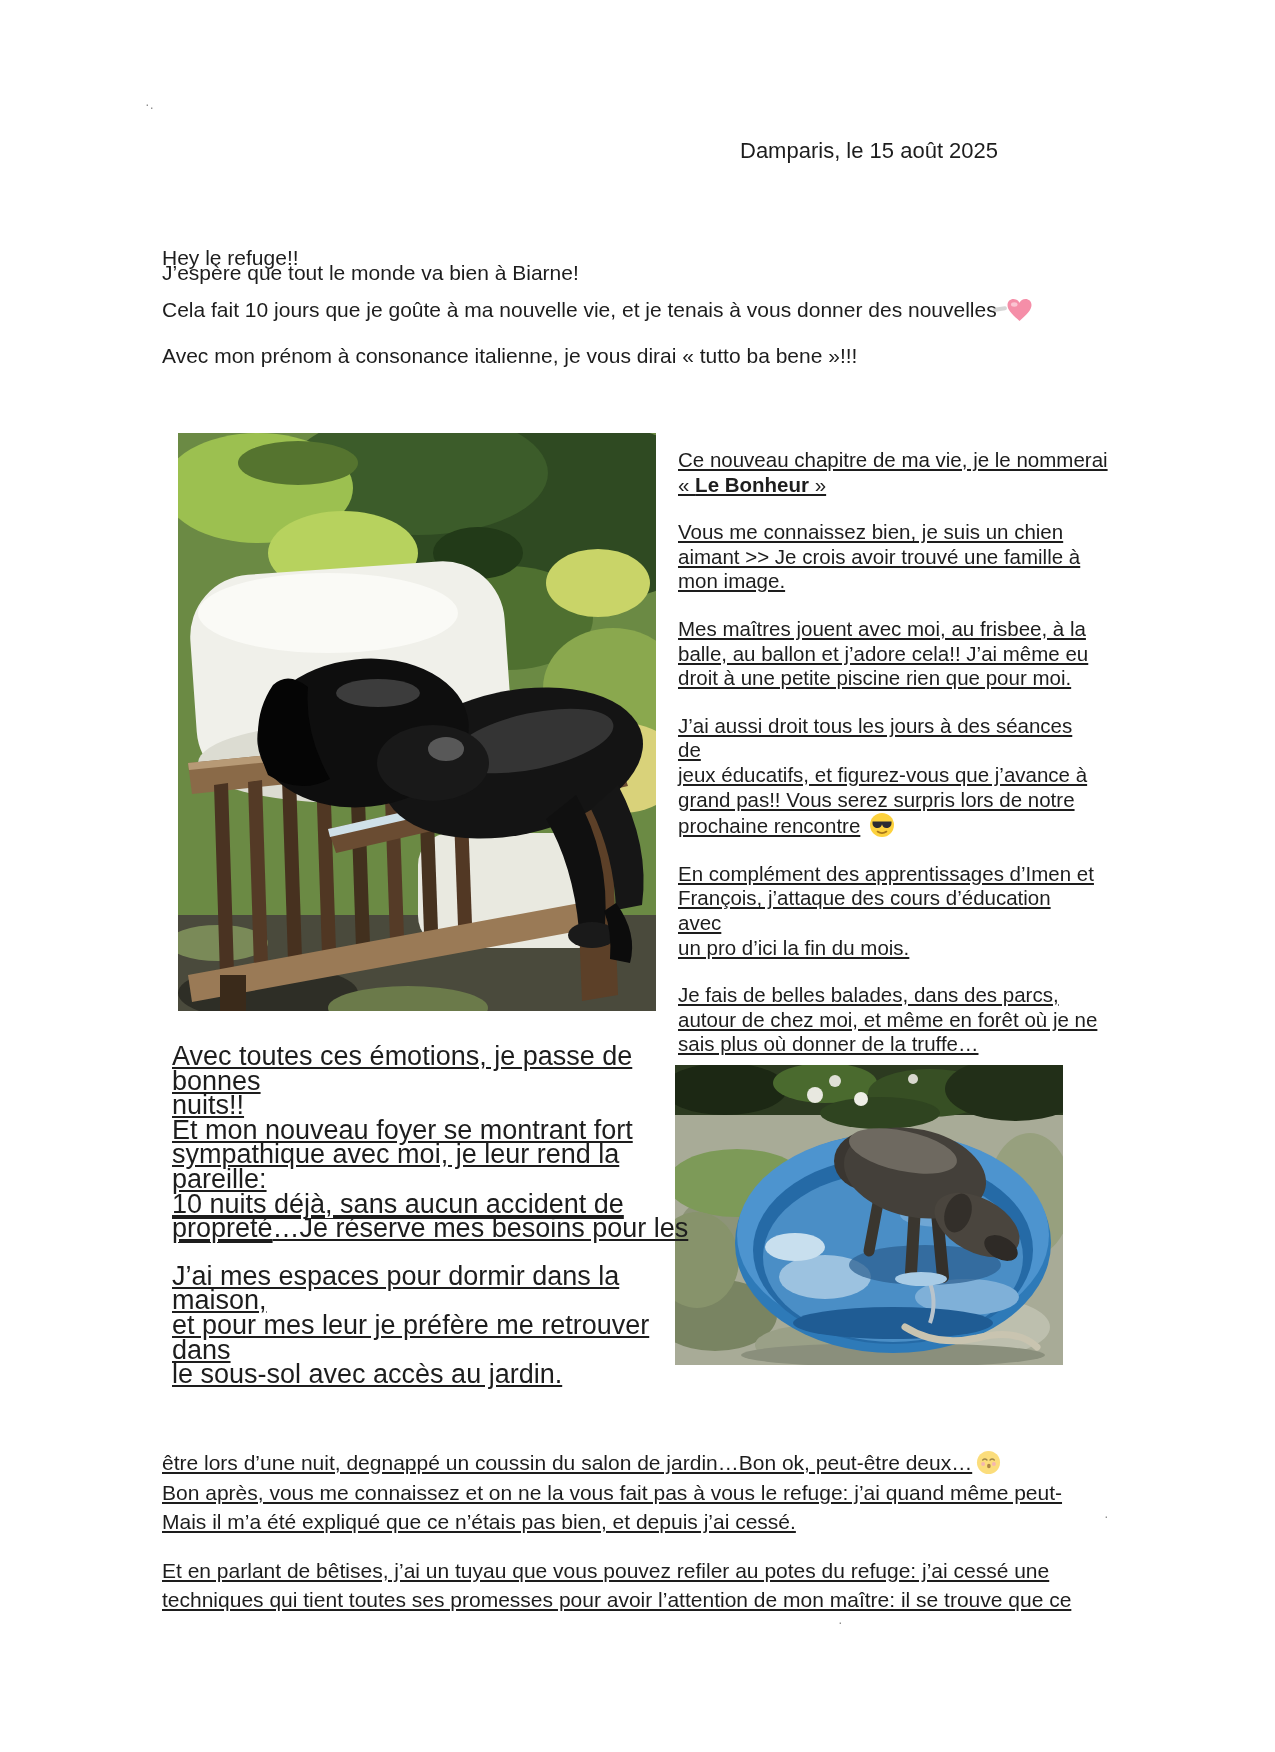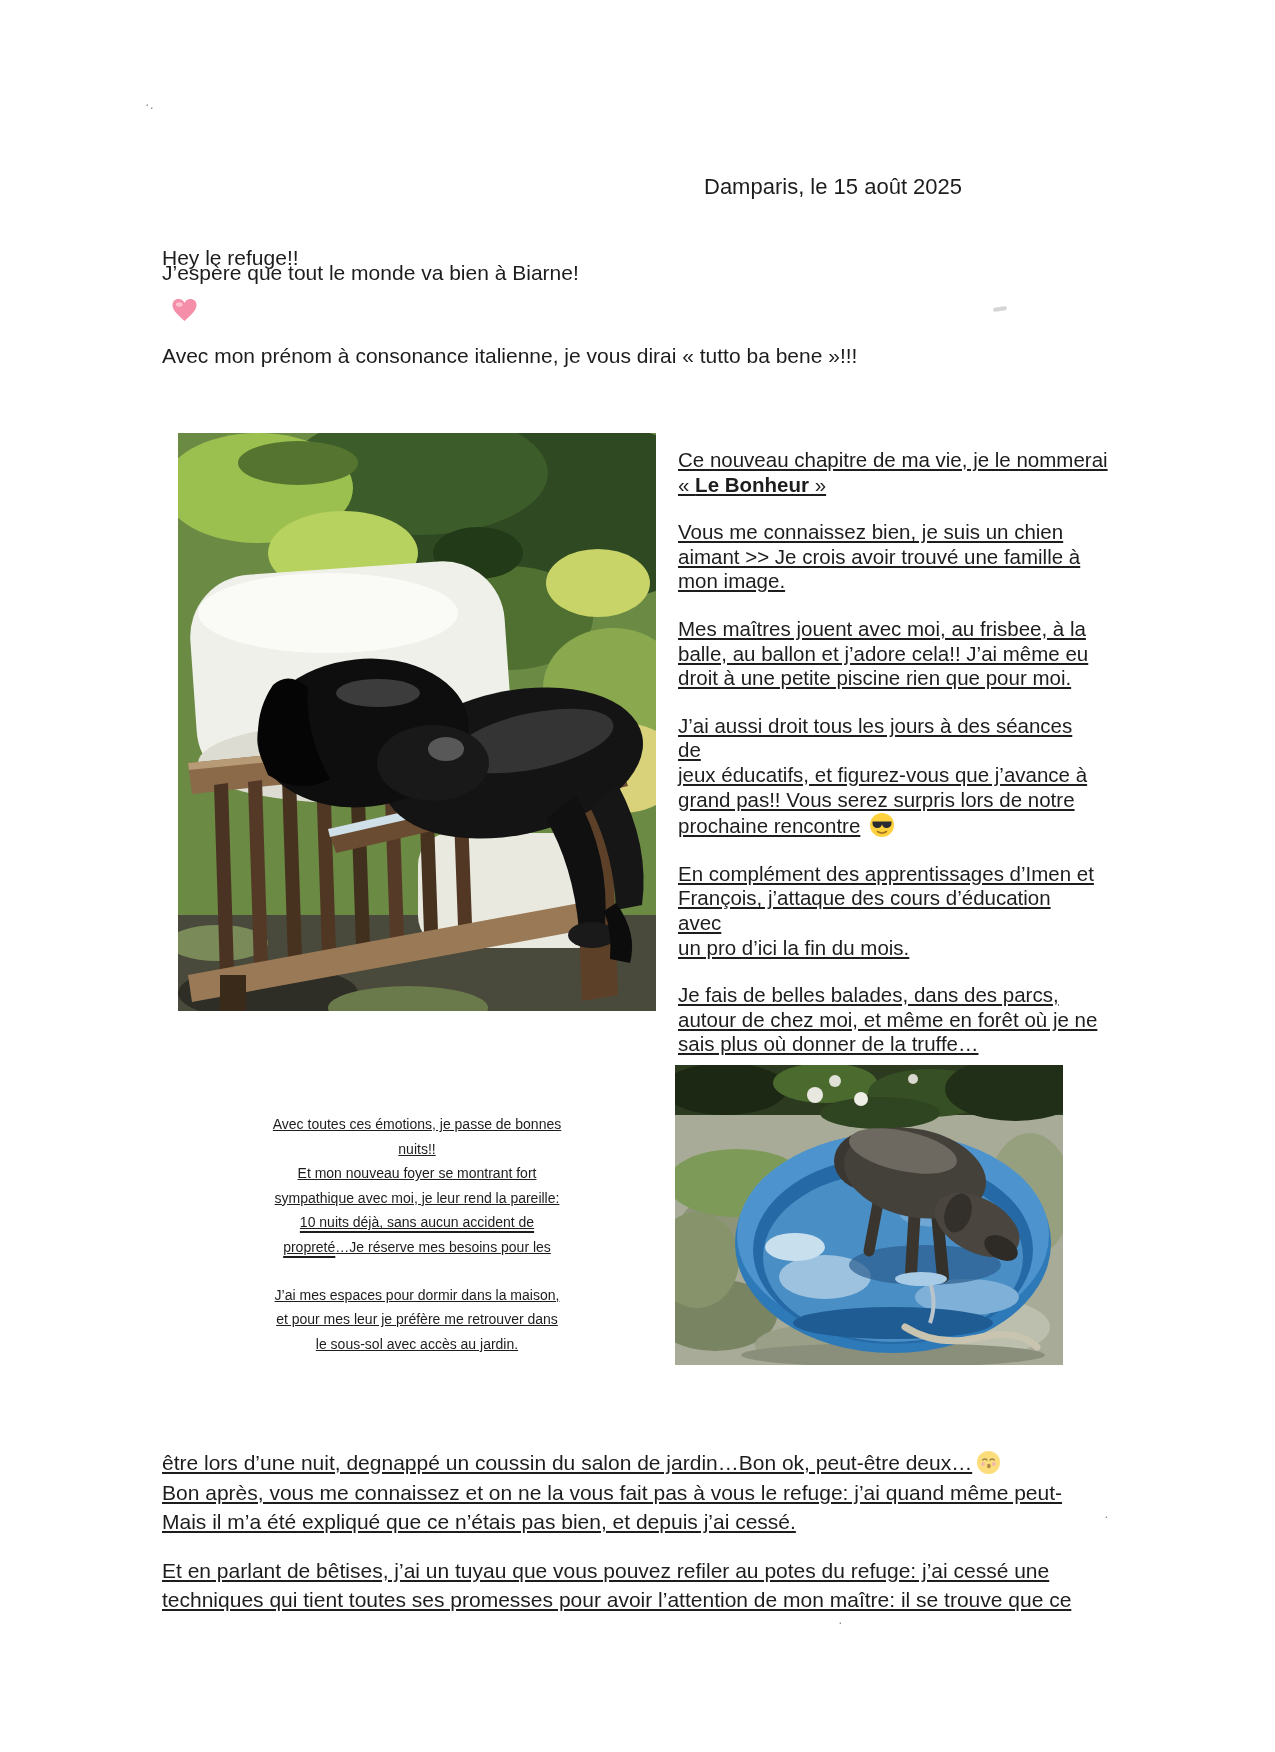--- a/index.html
+++ b/index.html
@@ -1,28 +1,28 @@
 <!DOCTYPE html>
 <html lang="fr"><head>
 <meta charset="utf-8">
 <style>
   html,body{margin:0;padding:0;background:#d9d9d9;}
   .page{position:relative;width:1275px;height:1752px;margin:0 auto;background:#ffffff;
         font-family:"Liberation Sans",sans-serif;color:#1d1d1d;overflow:hidden;}
   .abs{position:absolute;}
   .lines{white-space:pre-line;}
   .line{white-space:pre;}
-  .date{left:704px;top:138px;font-size:22px;margin-top:36px;}
+  .date{left:740px;top:138px;font-size:22px;}
   .greeting{left:162px;top:221px;font-size:21px;margin-top:25px;}
   .intro{left:162px;top:254px;font-size:21px;line-height:37px;}
   .intro3{left:162px;top:344px;font-size:21px;}
   .photo1{left:178px;top:433px;}
   .rightcol{left:678px;top:448px;width:420px;font-size:20.5px;line-height:24.6px;}
   .photo2{left:675px;top:1065px;}
-  .leftcol2{left:172px;top:1112px;width:490px;font-size:14px;line-height:24.6px;text-align:center;}
+  .leftcol2{left:172px;top:1044px;width:490px;font-size:27px;line-height:24.6px;}
   .bottom{left:162px;top:1448px;width:920px;font-size:21px;line-height:29.5px;}
   .para{margin:0 0 23px 0;text-decoration:underline;}
   .bottom .para{margin:0 0 19px 0;}
   .bold{font-weight:bold;}
   .u{text-decoration:underline;text-underline-offset:4px;text-decoration-thickness:1.6px;}
   .emoji{display:inline-block;vertical-align:-5px;margin-left:9px;}
   .speck{position:absolute;color:#8f8f8f;font-size:14px;}
   .scanmark{position:absolute;width:14px;height:4px;background:#b9b9b9;
             transform:rotate(-8deg);border-radius:2px;opacity:.6;}
 </style>
@@ -32,21 +32,21 @@
 <div class="page">
 
   <span class="speck" style="left:145px;top:96px;">·.</span>
 
   <div class="abs date">Damparis, le 15 août 2025</div>
 
   <div class="abs greeting">Hey le refuge!!</div>
 
   <div class="abs intro">
     <div class="line">J’espère que tout le monde va bien à Biarne!</div>
-    <div class="line"><svg class="emoji" width="27" height="24" viewBox="0 0 24 22">
+    <div class="line"><span>Cela fait 10 jours que je goûte à ma nouvelle vie, et je tenais à vous donner des nouvelles</span><svg class="emoji" width="27" height="24" viewBox="0 0 24 22">
           <path d="M12 21 C5 15 1 11 1 6.5 C1 3 3.5 1 6.5 1 C9 1 11 2.6 12 4.4 C13 2.6 15 1 17.5 1 C20.5 1 23 3 23 6.5 C23 11 19 15 12 21 Z" fill="#f58ea8"></path>
           <ellipse cx="7.2" cy="6" rx="3" ry="2" fill="#fbc4d2"></ellipse>
         </svg></div>
   </div>
   <span class="scanmark" style="left:993px;top:307px;"></span>
 
   <div class="abs intro3">Avec mon prénom à consonance italienne, je vous dirai « tutto ba bene »!!!</div>
 
   <svg class="abs photo1" width="478" height="578" viewBox="0 0 478 578">
     <g>

